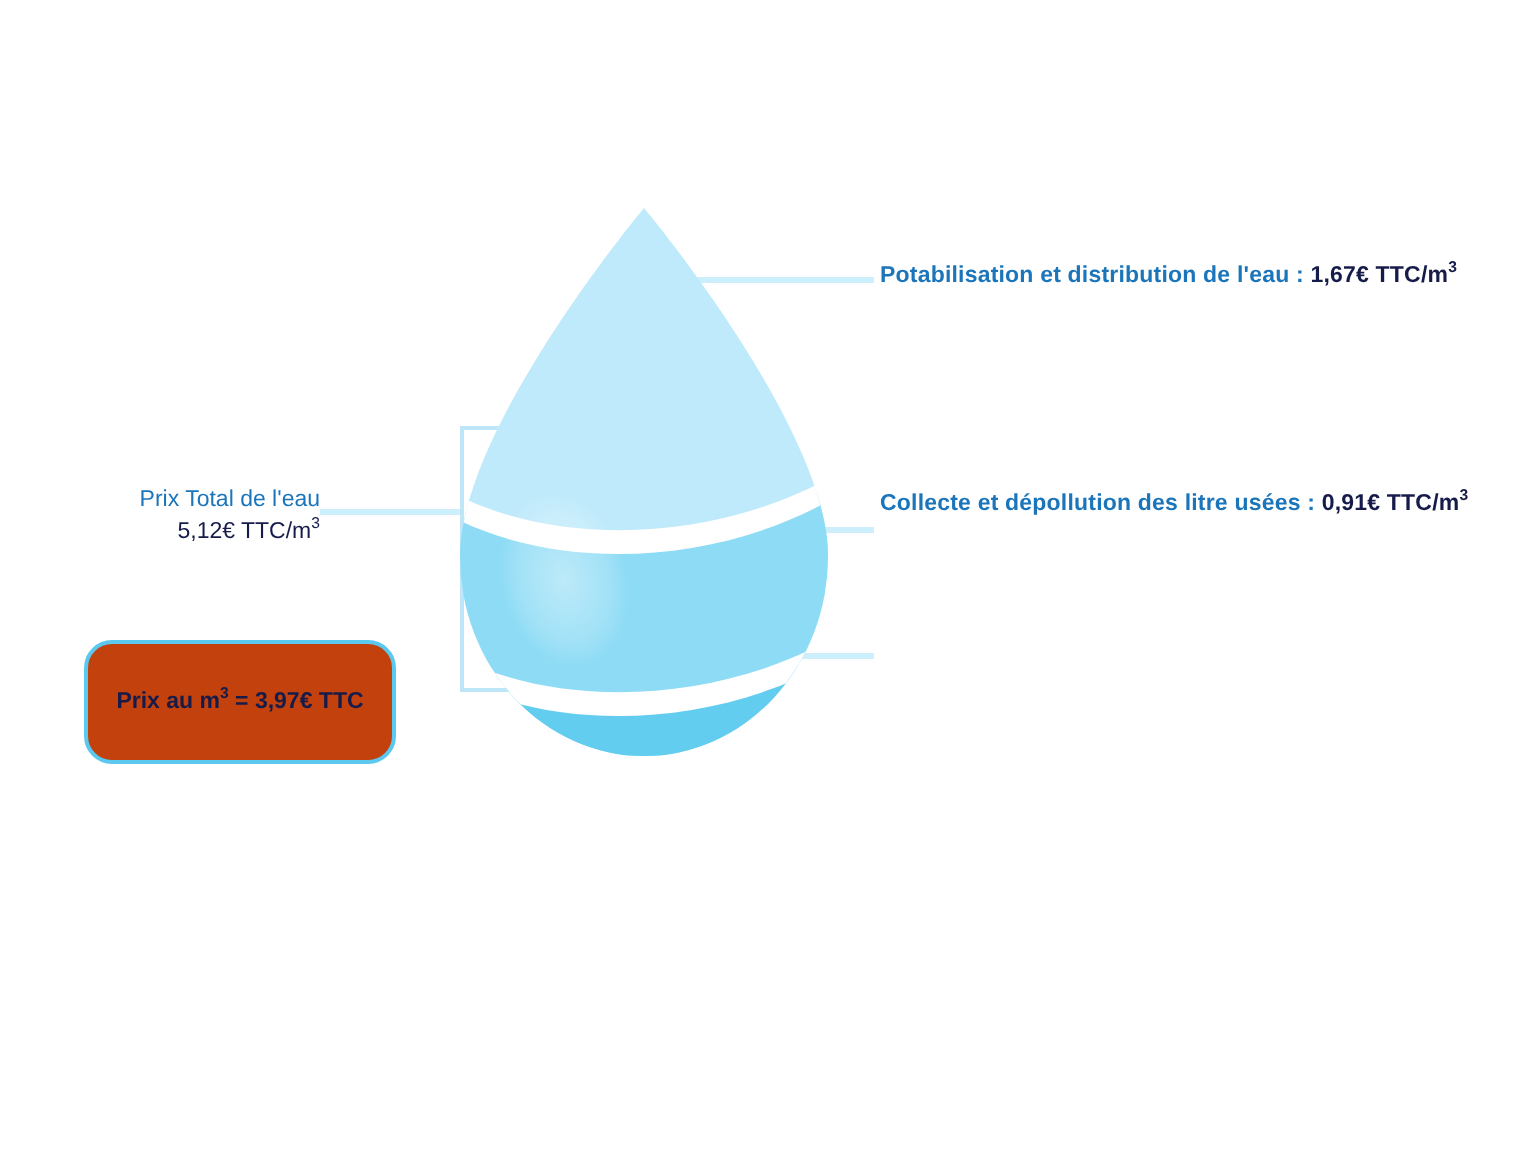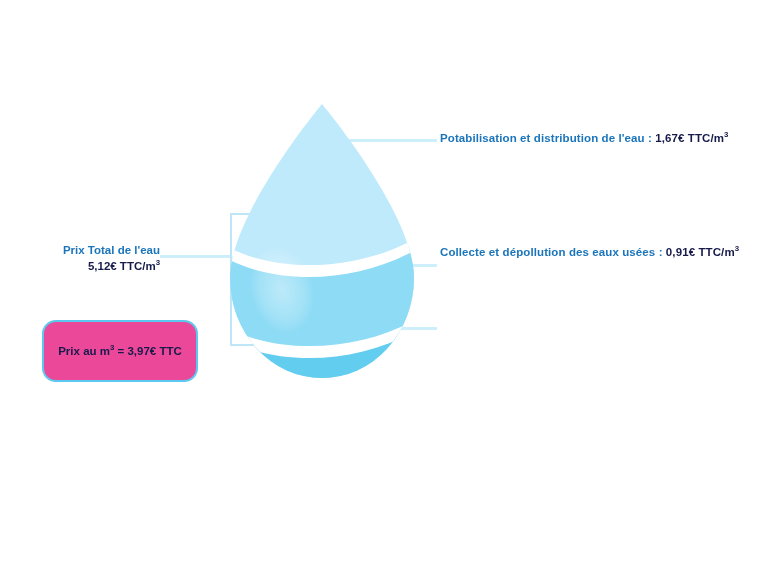--- a/index.html
+++ b/index.html
@@ -51,42 +51,42 @@
   #callout-3 { left: 440px; top: 317px; }
 
   
   #total-label {
     position: absolute;
     left: 48px;
     top: 243px;
     width: 112px;
     text-align: right;
     font-size: 11.5px;
-    font-weight: bold;
+    font-weight: normal;
     line-height: 1.35;
   }
   #total-label .t-name { color: #1b75bb; display: block; }
   #total-label .t-value { color: #161b4a; display: block; }
   #total-label sup {
     font-size: 0.68em;
     vertical-align: super;
     line-height: 0;
   }
 
   
   #price-box {
     position: absolute;
     left: 42px;
     top: 320px;
     width: 156px;
     height: 62px;
     box-sizing: border-box;
     border: 2px solid #5bc8ef;
     border-radius: 14px;
-    background: #ec4899;
+    background: #c2410c;
     display: flex;
     flex-direction: column;
     align-items: center;
     justify-content: center;
     gap: 2px;
   }
   #price-box .pb-line {
     color: #161b4a;
     font-size: 11.5px;
     font-weight: bold;
@@ -154,21 +154,21 @@
 
       <ellipse cx="282" cy="290" rx="32" ry="45" fill="url(#drop-shine)" transform="rotate(-14 282 290)"></ellipse>
     </g>
   </svg>
 
   <div class="callout" id="callout-1">
     <span class="c-label">Potabilisation et distribution de l'eau : </span><span class="c-value">1,67€ TTC/m</span><sup class="c-value">3</sup>
   </div>
 
   <div class="callout" id="callout-2">
-    <span class="c-label">Collecte et dépollution des eaux usées : </span><span class="c-value">0,91€ TTC/m</span><sup class="c-value">3</sup>
+    <span class="c-label">Collecte et dépollution des litre usées : </span><span class="c-value">0,91€ TTC/m</span><sup class="c-value">3</sup>
   </div>
 
 
   <div id="total-label">
     <span class="t-name">Prix Total de l'eau</span>
     <span class="t-value"><span>5,12€ TTC/m</span><sup>3</sup></span>
   </div>
 
   <div id="price-box">
     <div class="pb-line"><span>Prix au m</span><sup>3</sup><span> = 3,97€ TTC</span></div>

